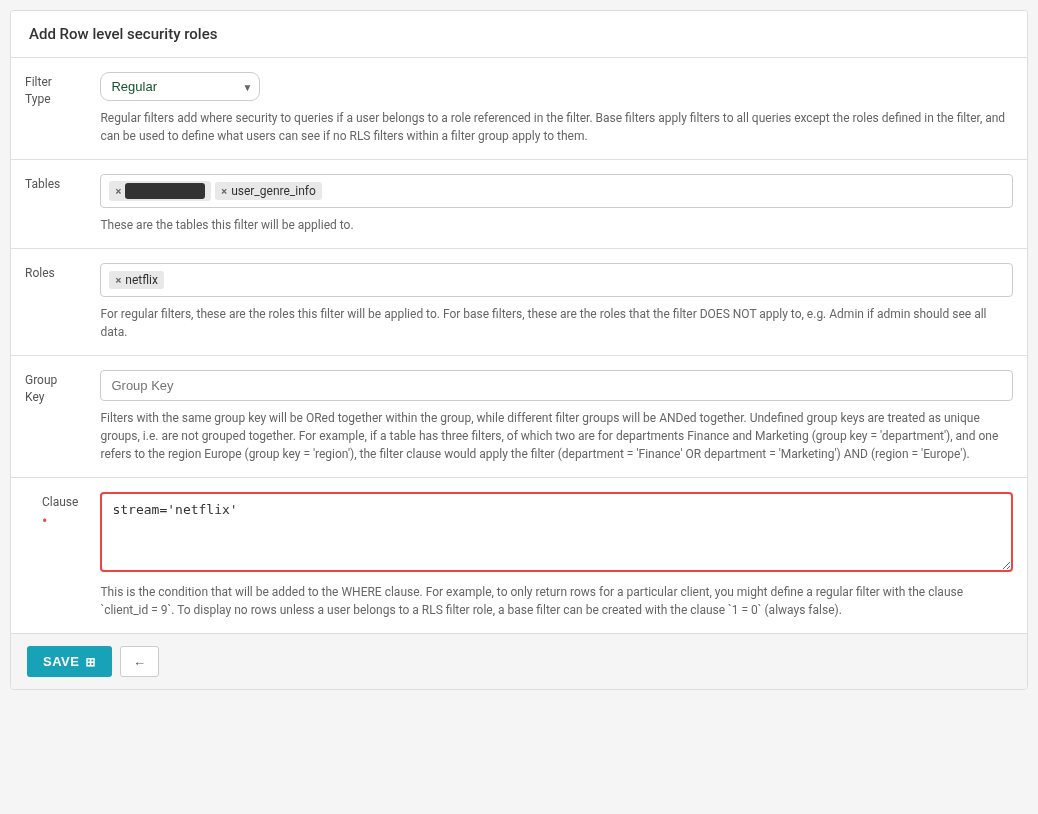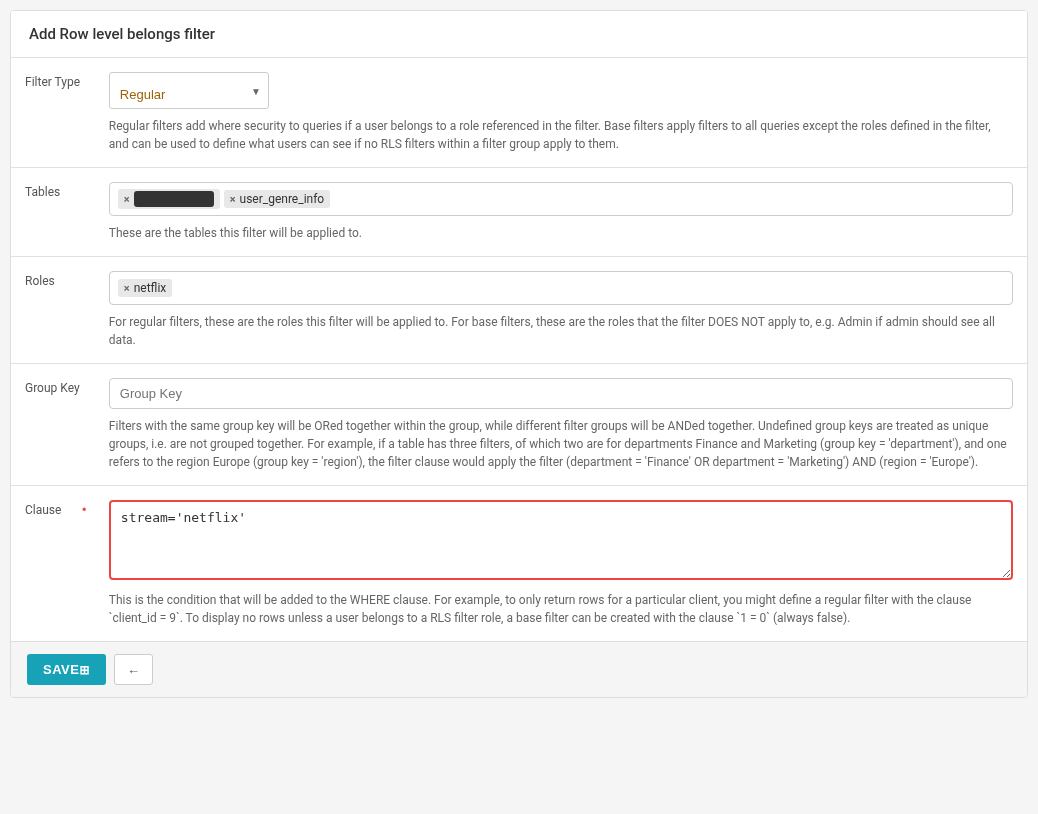--- a/index.html
+++ b/index.html
@@ -50,24 +50,24 @@
       vertical-align: top;
     }
     .select-wrapper {
       position: relative;
       display: inline-block;
     }
     .form-select {
       appearance: none;
       -webkit-appearance: none;
       border: 1px solid #ccc;
-      border-radius: 3px;
-      padding: 14px 28px 6px 10px;
-      font-size: 13px;
-      color: #a16207;
+      border-radius: 9px;
+      padding: 6px 28px 6px 10px;
+      font-size: 13px;
+      color: #14532d;
       background: #fff;
       cursor: pointer;
       min-width: 160px;
     }
     .select-arrow {
       position: absolute;
       right: 8px;
       top: 50%;
       transform: translateY(-50%);
       pointer-events: none;
@@ -135,62 +135,65 @@
       outline: none;
       font-family: monospace;
     }
     .required-dot {
       color: #e74c3c;
       font-size: 16px;
       line-height: 1;
     }
     .label-with-dot {
       display: flex;
-      gap: 20px;
+      flex-direction: column;
+      gap: 2px;
+      margin-left: 17px;
     }
     .footer-bar {
       background: #f5f5f5;
       border-top: 1px solid #ddd;
       padding: 12px 16px;
       display: flex;
       align-items: center;
       gap: 8px;
     }
     .save-btn {
       background: #17a2b8;
       color: #fff;
       border: none;
       border-radius: 3px;
       padding: 8px 16px;
       font-size: 13px;
       font-weight: 600;
       cursor: pointer;
       display: flex;
       align-items: center;
+      gap: 6px;
       letter-spacing: 0.5px;
     }
     .back-btn {
       background: #fff;
       color: #555;
       border: 1px solid #ccc;
       border-radius: 3px;
       padding: 7px 12px;
       font-size: 13px;
       cursor: pointer;
     }
     .save-icon {
       font-size: 12px;
     }
   </style>
 </head>
 <body>
 
 <div class="page-container">
   <div class="page-header">
-    <span class="page-title">Add Row level belongs filter</span>
+    <span class="page-title">Add Row level security roles</span>
   </div>
 
   <table class="form-table">
 
     <tbody>
         <tr class="form-row">
       <td class="form-label-cell">Filter Type</td>
       <td class="form-content-cell">
         <div class="select-wrapper">
           <select class="form-select">

